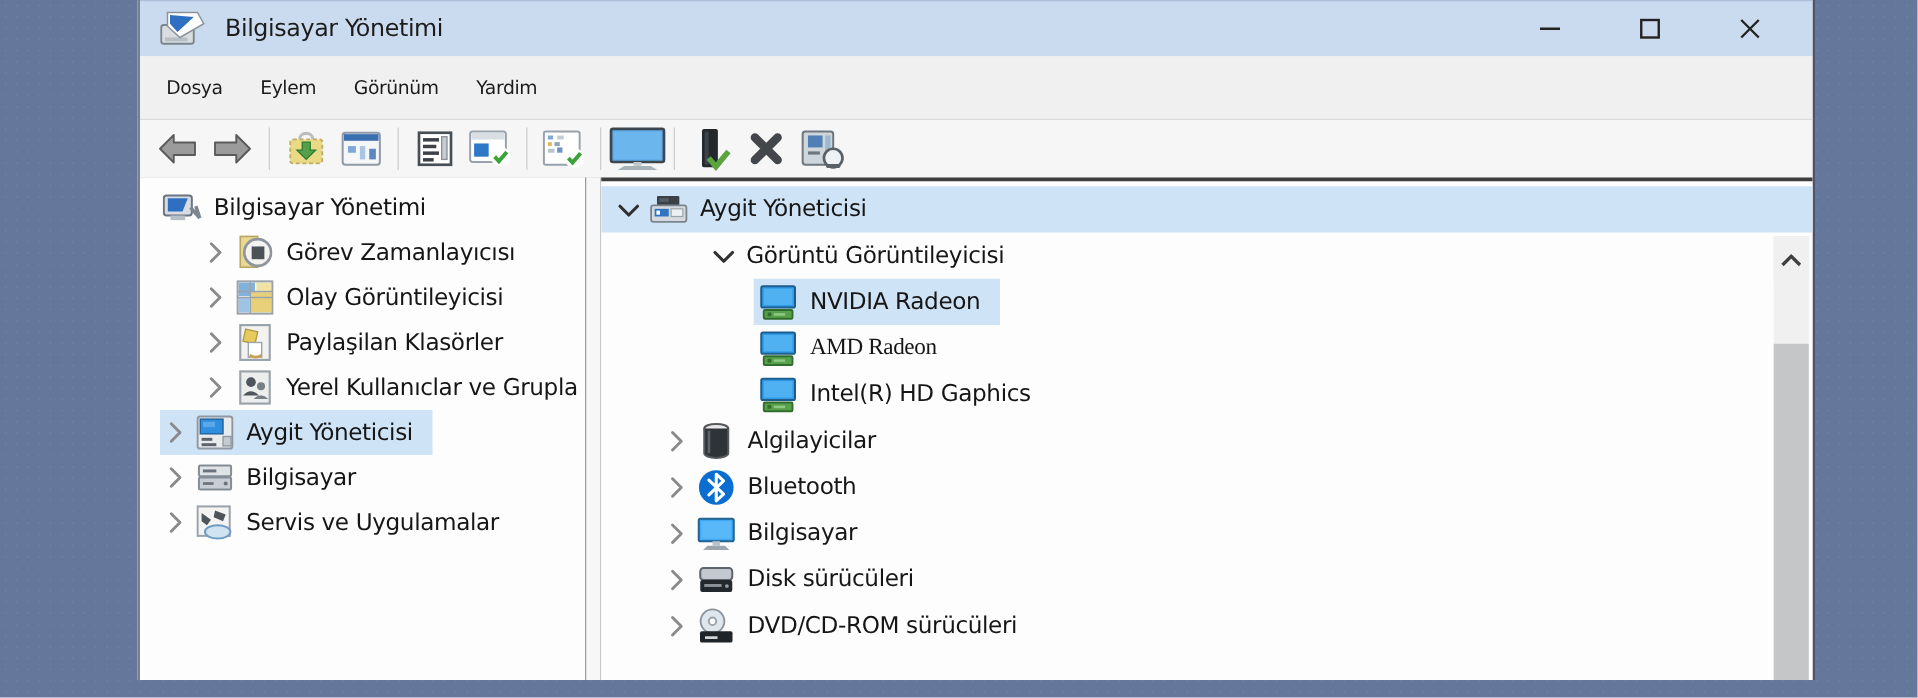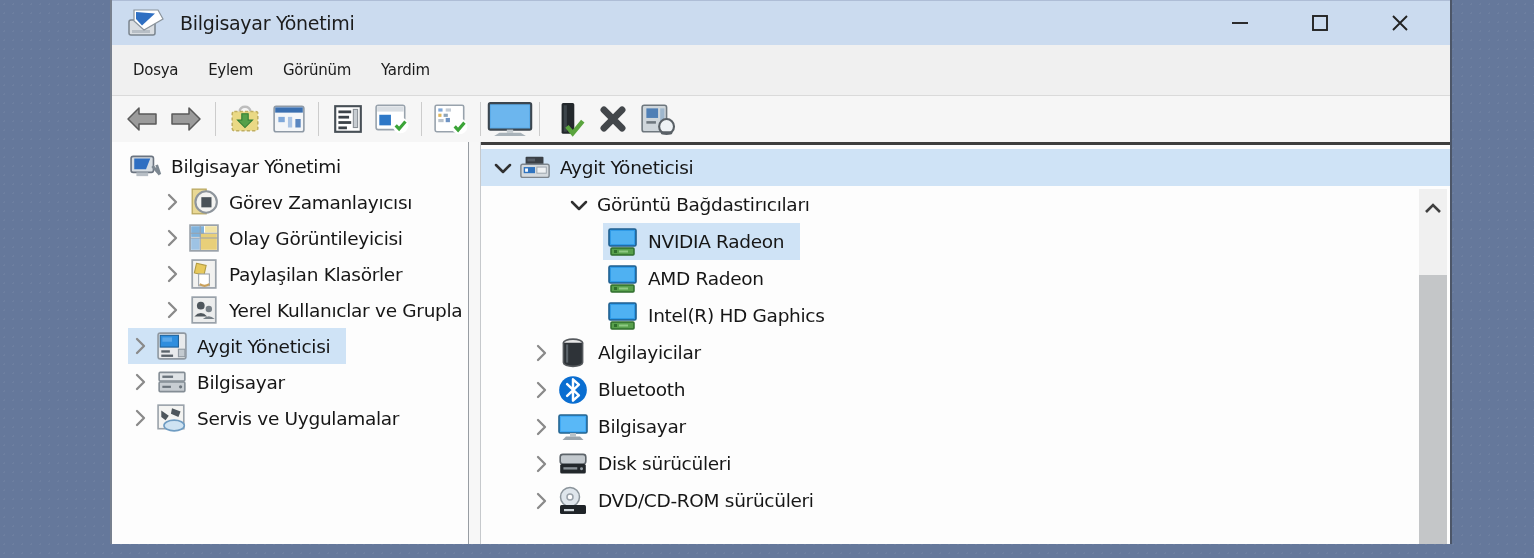--- a/index.html
+++ b/index.html
@@ -270,21 +270,21 @@
                 <svg width="28" height="30" viewBox="0 0 26 28">
                   <rect x="2" y="1" width="22" height="26" fill="#f2f2f0" stroke="#9aa2aa" stroke-width="1.6"></rect>
                   <path d="M6 4 l9 2 -2 9 -9 -2 z" fill="#e7c95c" stroke="#b09a43" stroke-width="1"></path>
                   <rect x="8" y="14" width="10" height="11" fill="#ffffff" stroke="#9aa2aa" stroke-width="1"></rect>
                   <path d="M9 23.5 q4.5 3 9 0" stroke="#c9a05a" stroke-width="2" fill="none"></path>
                 </svg>
               </span>
               <span class="tlabel">Paylaşilan Klasörler</span>
             </div>
           </div>
-          <div class="tree-row" style="height: 36px; padding-left: 48px;">
+          <div class="tree-row" style="height: 36px; padding-left: 48px; justify-content: center;">
             <div class="row-inner">
               <span class="chev">
                 <svg width="22" height="22" viewBox="0 0 22 22">
                   <path d="M8 4 L15 11 L8 18" fill="none" stroke="#8a8a8a" stroke-width="2.3" stroke-linecap="round" stroke-linejoin="round"></path>
                 </svg>
               </span>
               <span class="ticon">
                 <svg width="28" height="30" viewBox="0 0 26 28">
                   <rect x="2" y="2" width="22" height="24" fill="#eceded" stroke="#9aa2aa" stroke-width="1.6"></rect>
                   <circle cx="10" cy="10" r="3.6" fill="#4e565c"></circle>
@@ -385,38 +385,38 @@
               <span class="tlabel">Aygit Yöneticisi</span>
             </div>
           </div>
           <div class="tree-row" style="height: 37px; padding-left: 86px;">
             <div class="row-inner">
               <span class="chev">
                 <svg width="22" height="22" viewBox="0 0 22 22">
                   <path d="M4 8 L11 15 L18 8" fill="none" stroke="#303030" stroke-width="2.5" stroke-linecap="round" stroke-linejoin="round"></path>
                 </svg>
               </span>
-              <span class="tlabel">Görüntü Bağdastirıcıları</span>
+              <span class="tlabel">Görüntü Görüntileyicisi</span>
             </div>
           </div>
           <div class="tree-row" style="height: 37px; padding-left: 122px;">
             <div class="row-inner sel-box">
               <span class="ticon">
                 <svg width="34" height="32" viewBox="0 0 32 30">
                   <rect x="2" y="2" width="27" height="17" rx="1.5" fill="#2f9be8" stroke="#1e5e8e" stroke-width="1.6"></rect>
                   <rect x="4" y="4" width="23" height="13" fill="#4fb1f2"></rect>
                   <rect x="4" y="21" width="23" height="7" rx="1" fill="#58a04c" stroke="#2f6e2d" stroke-width="1.5"></rect>
                   <rect x="7" y="23" width="3" height="3" fill="#2f6e2d"></rect>
                   <rect x="12" y="23.5" width="9" height="2" fill="#8ec983"></rect>
                 </svg>
               </span>
               <span class="tlabel">NVIDIA Radeon</span>
             </div>
           </div>
-          <div class="tree-row" style="height: 37px; padding-left: 122px;">
+          <div class="tree-row" style="height: 37px; padding-left: 122px; font-family: Liberation Serif, serif;">
             <div class="row-inner">
               <span class="ticon">
                 <svg width="34" height="32" viewBox="0 0 32 30">
                   <rect x="2" y="2" width="27" height="17" rx="1.5" fill="#2f9be8" stroke="#1e5e8e" stroke-width="1.6"></rect>
                   <rect x="4" y="4" width="23" height="13" fill="#4fb1f2"></rect>
                   <rect x="4" y="21" width="23" height="7" rx="1" fill="#58a04c" stroke="#2f6e2d" stroke-width="1.5"></rect>
                   <rect x="7" y="23" width="3" height="3" fill="#2f6e2d"></rect>
                   <rect x="12" y="23.5" width="9" height="2" fill="#8ec983"></rect>
                 </svg>
               </span>

